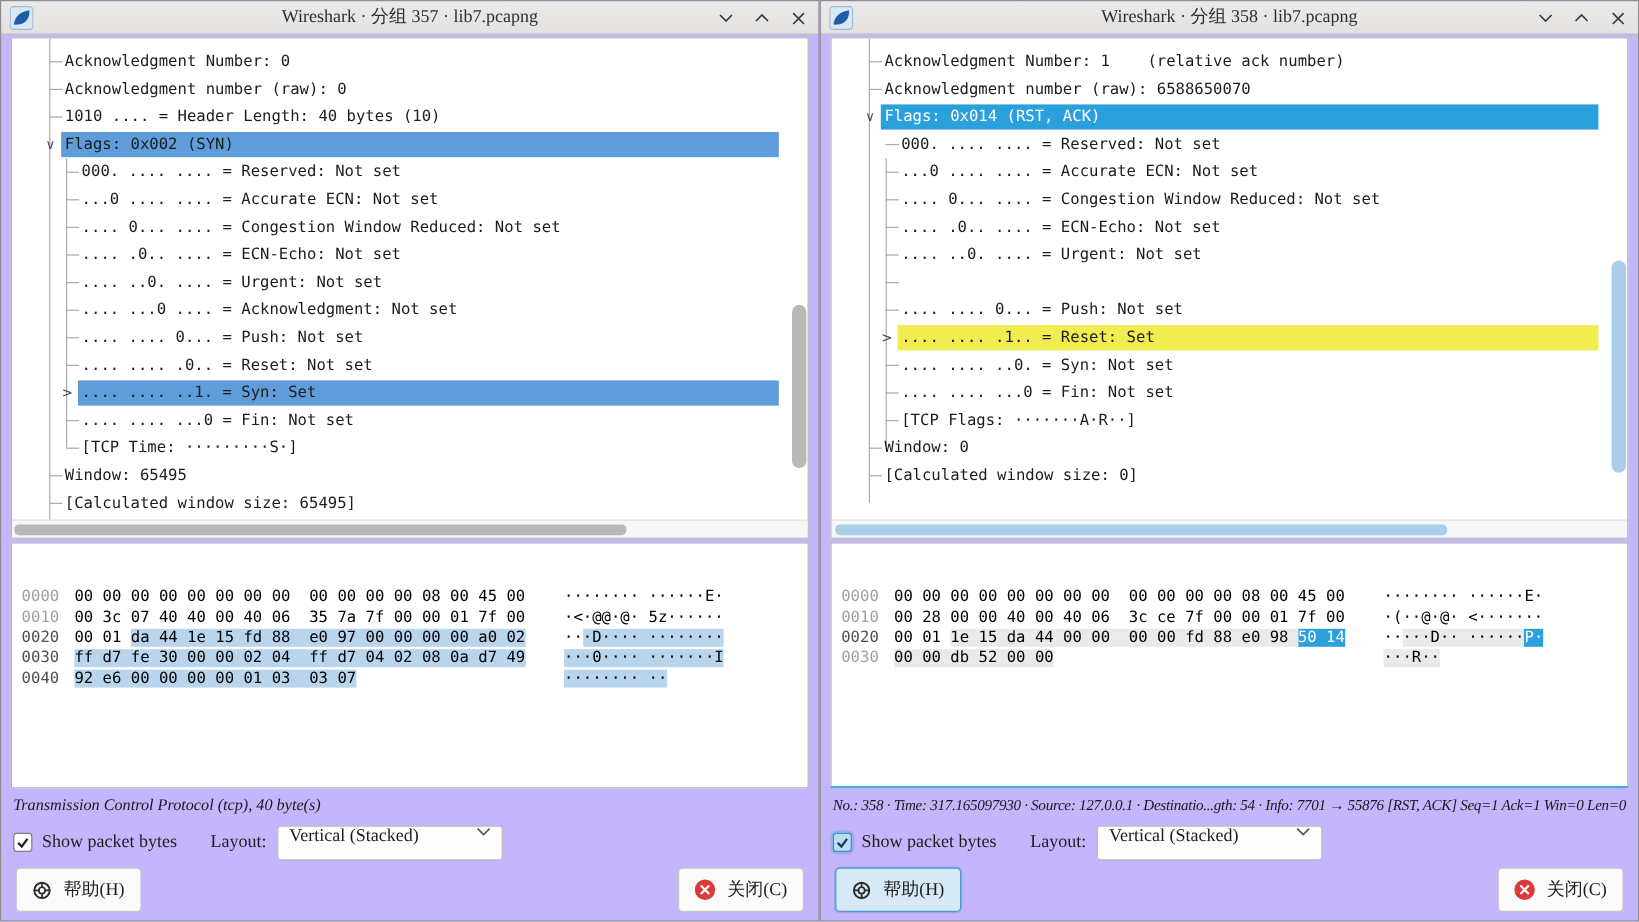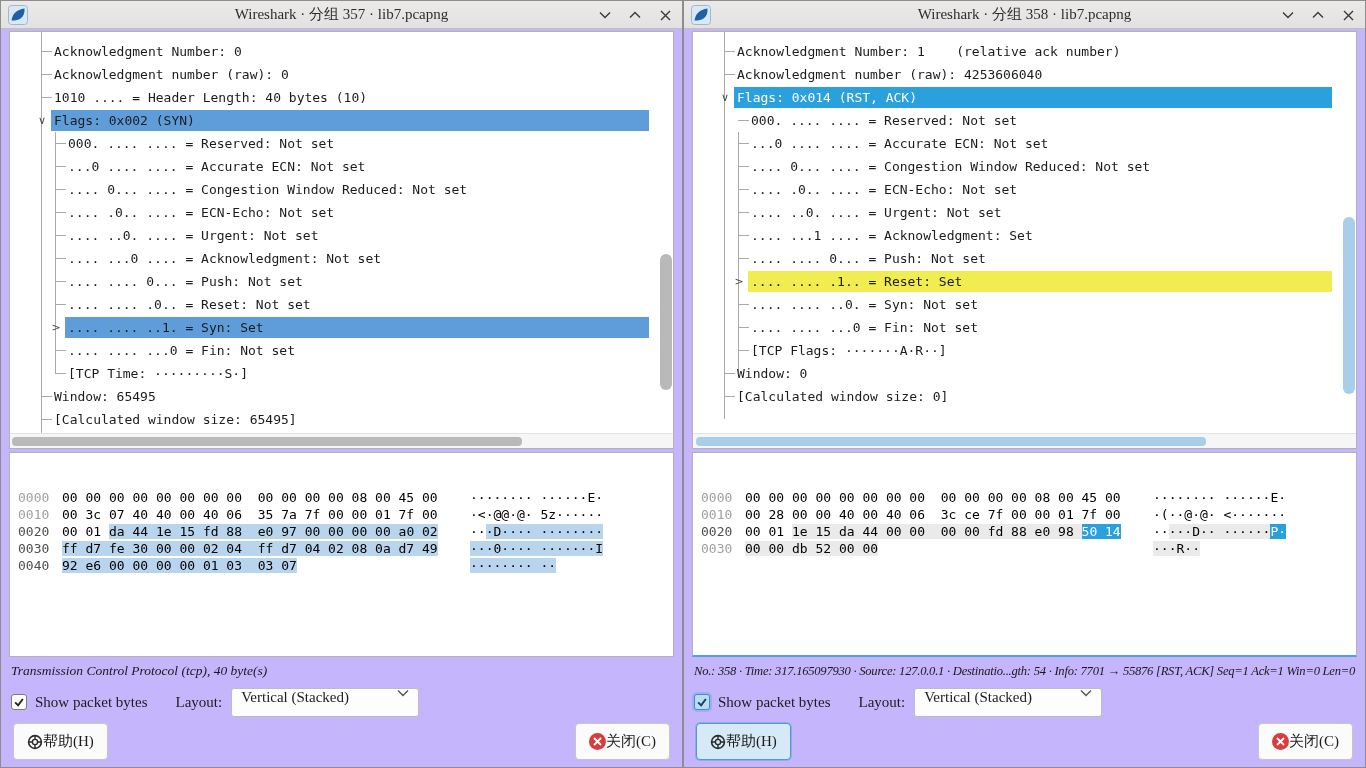--- a/index.html
+++ b/index.html
@@ -72,21 +72,21 @@
   .status.tight { font-size:12.6px; letter-spacing:-0.25px; top:663px; }
   .controls { position:absolute; left:10px; top:686px; height:30px; display:flex;
               align-items:center; font-size:15px; color:#1c1c1c; }
   .cbx { width:16px; height:16px; border:1px solid #7e7e7e; border-radius:3px; background:#fff;
          display:flex; align-items:center; justify-content:center; margin-right:8px; }
   .cbx.focused { background:#bcdcf2; border-color:#3f8ec9; box-shadow:0 0 0 2px rgba(90,160,215,.35); }
   .layout-label { margin-left:28px; margin-right:9px; }
   .combo { width:188px; height:29px; background:#fdfdfd; border:1px solid #bdbdbd; border-radius:3px;
            display:flex; align-items:flex-start; padding:0 9px; }
   .combo .cval { flex:1; }
-  .btnrow-btn { position:absolute; top:722px; height:37px; display:flex; align-items:center; gap:0;
+  .btnrow-btn { position:absolute; top:722px; height:37px; display:flex; align-items:center; gap:10px;
            background:#fbfbfb; border:1px solid #c6c6c6; border-radius:4px; padding:0 13px;
            font-size:15px; color:#1c1c1c; font-family:"Liberation Serif",serif; }
   .btn-help { left:12px; }
   .btn-close { right:12px; }
   .btn-help.focused { background:#d5e9f7; border-color:#5598cf; box-shadow:0 0 0 1px rgba(85,152,207,.4); }
   .xcirc { width:17px; height:17px; border-radius:50%; background:#dc3b3b; display:flex;
            align-items:center; justify-content:center; }
 </style>
 </head>
 <body>
@@ -212,28 +212,28 @@
             </svg>
           </span>
       </div>
     </div>
 
     <div class="tree-pane">
       <div class="rows">
           <div class="guide" style="left: 31px; top: 0px; height: 387px;"></div>
           <div class="guide" style="left: 45px; top: 100px; height: 241px;"></div>
           <div class="trow"><span class="tick l1"></span><span class="ttext t-l1">Acknowledgment Number: 1    (relative ack number)</span></div>
-          <div class="trow"><span class="tick l1"></span><span class="ttext t-l1">Acknowledgment number (raw): 4253606040</span></div>
+          <div class="trow"><span class="tick l1"></span><span class="ttext t-l1">Acknowledgment number (raw): 6588650070</span></div>
           <div class="trow"><div class="hlbar hl-B" style="left: 41px;"></div><span class="exp l1">∨</span><span class="ttext t-l1 wh">Flags: 0x014 (RST, ACK)</span></div>
           <div class="trow"><span class="tick l2"></span><span class="ttext t-l2">000. .... .... = Reserved: Not set</span></div>
           <div class="trow"><span class="tick l2"></span><span class="ttext t-l2">...0 .... .... = Accurate ECN: Not set</span></div>
           <div class="trow"><span class="tick l2"></span><span class="ttext t-l2">.... 0... .... = Congestion Window Reduced: Not set</span></div>
           <div class="trow"><span class="tick l2"></span><span class="ttext t-l2">.... .0.. .... = ECN-Echo: Not set</span></div>
           <div class="trow"><span class="tick l2"></span><span class="ttext t-l2">.... ..0. .... = Urgent: Not set</span></div>
-          <div class="trow"><span class="tick l2"></span><span class="ttext t-l2">.... ...1 .... = Acknowledgment: Set</span></div>
+          <div class="trow"><span class="tick l2"></span></div>
           <div class="trow"><span class="tick l2"></span><span class="ttext t-l2">.... .... 0... = Push: Not set</span></div>
           <div class="trow"><div class="hlbar hl-y" style="left: 55px;"></div><span class="exp l2">&gt;</span><span class="ttext t-l2">.... .... .1.. = Reset: Set</span></div>
           <div class="trow"><span class="tick l2"></span><span class="ttext t-l2">.... .... ..0. = Syn: Not set</span></div>
           <div class="trow"><span class="tick l2"></span><span class="ttext t-l2">.... .... ...0 = Fin: Not set</span></div>
           <div class="trow"><span class="tick l2"></span><span class="ttext t-l2">[TCP Flags: ·······A·R··]</span></div>
           <div class="trow"><span class="tick l1"></span><span class="ttext t-l1">Window: 0</span></div>
           <div class="trow"><span class="tick l1"></span><span class="ttext t-l1">[Calculated window size: 0]</span></div>
         </div>
       <div class="vsb sb-blue" style="top:185px;height:177px;"></div>
       <div class="hsb-track">

